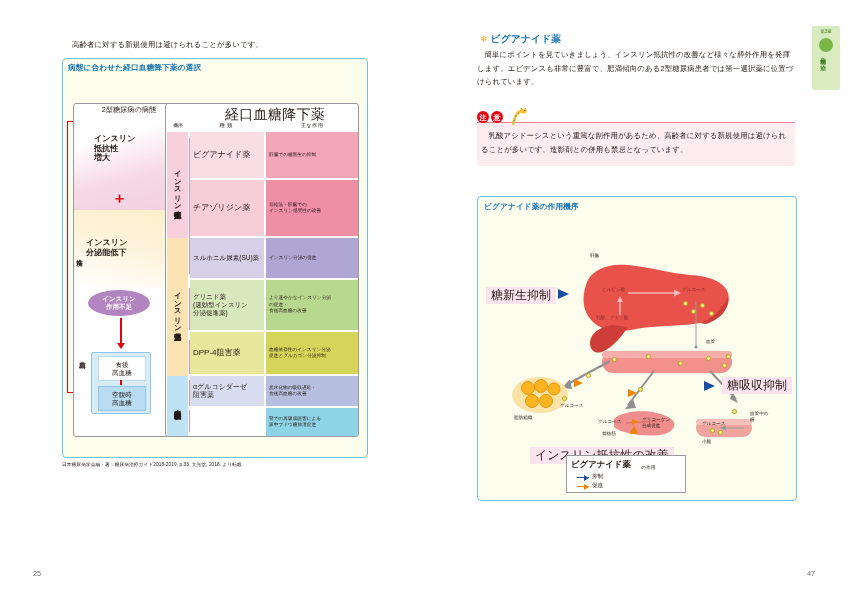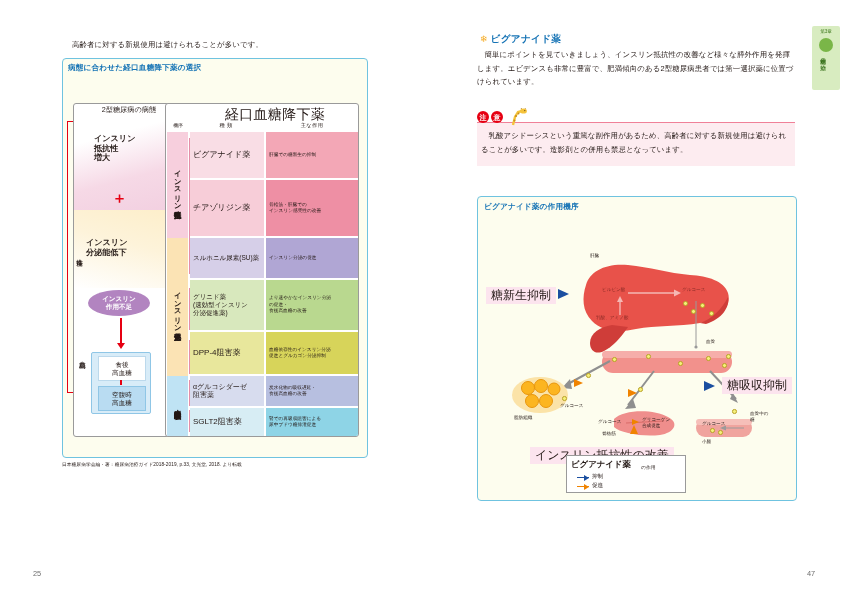--- a/index.html
+++ b/index.html
@@ -360,21 +360,20 @@
               <div class="d-act" style="background: rgb(215, 212, 90); white-space: pre-line;">血糖依存性のインスリン分泌
 促進とグルカゴン分泌抑制</div>
             </div>
             <div class="drug-row" style="top: 272px; height: 30px;">
               <div class="d-kind small" style="background: rgb(215, 220, 238); white-space: pre-line;">αグルコシダーゼ
 阻害薬</div>
               <div class="d-act" style="background: rgb(183, 191, 224); white-space: pre-line;">炭水化物の吸収遅延・
 食後高血糖の改善</div>
             </div>
             <div class="drug-row" style="top: 304px; height: 28px;">
-              <div class="d-kind " style="background: rgb(215, 237, 244); white-space: pre-line;">SGLT2阻害薬</div>
               <div class="d-act" style="background: rgb(142, 212, 230); white-space: pre-line;">腎での再吸収阻害による
 尿中ブドウ糖排泄促進</div>
             </div>
           </div>
       <div class="conn" style="top: 34px; height: 64px;"></div>
           <div class="conn" style="top: 96px; height: 56px;"></div>
           <div class="conn" style="top: 140px; height: 30px;"></div>
           <div class="conn" style="top: 184px; height: 42px;"></div>
           <div class="conn" style="top: 236px; height: 34px;"></div>
           <div class="conn" style="top: 276px; height: 26px;"></div>

